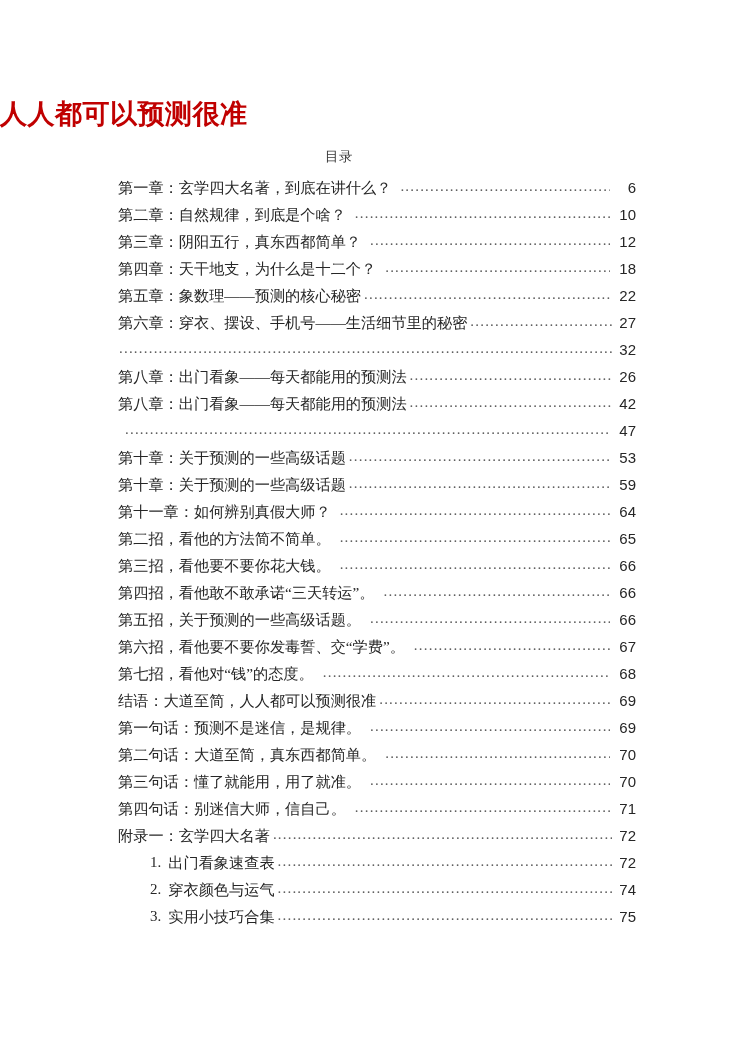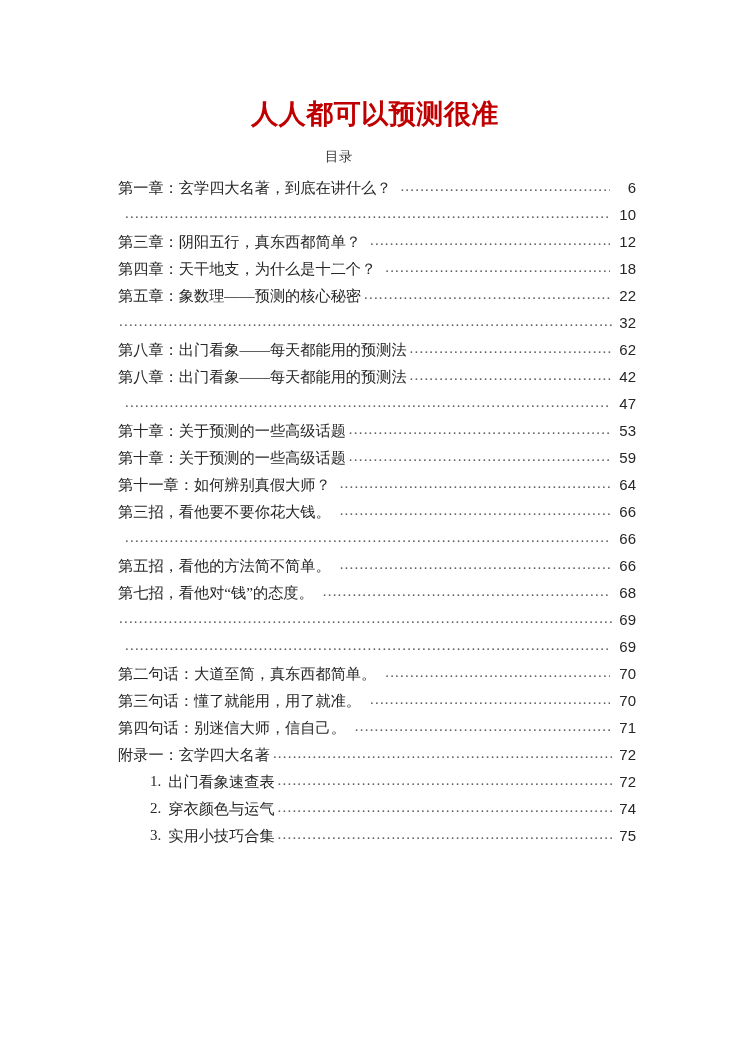--- a/index.html
+++ b/index.html
@@ -21,21 +21,20 @@
     inset: 0;
     background: #ffffff;
   }
 
   
   .doc-title {
     position: absolute;
     top: 98px;
     left: 0;
     width: 750px;
-    text-align: center;
     font-size: 27px;
     font-weight: bold;
     letter-spacing: 0.5px;
     color: #c00000;
     line-height: 1.2;
     white-space: nowrap;
   }
 
   .doc-subtitle {
     position: absolute;
@@ -126,46 +125,52 @@
 
   <div class="doc-subtitle">目录</div>
 
   <div class="toc" id="toc-list">
       <div class="toc-entry gap">
         <span class="toc-label">第一章：玄学四大名著，到底在讲什么？</span>
         <span class="toc-leader"></span>
         <span class="toc-page">6</span>
       </div>
       <div class="toc-entry gap">
+        <span class="toc-label">第二章：自然规律，到底是个啥？</span>
         <span class="toc-leader"></span>
         <span class="toc-page">10</span>
       </div>
       <div class="toc-entry gap">
         <span class="toc-label">第三章：阴阳五行，真东西都简单？</span>
         <span class="toc-leader"></span>
         <span class="toc-page">12</span>
       </div>
       <div class="toc-entry gap">
         <span class="toc-label">第四章：天干地支，为什么是十二个？</span>
         <span class="toc-leader"></span>
         <span class="toc-page">18</span>
       </div>
       <div class="toc-entry">
         <span class="toc-label">第五章：象数理——预测的核心秘密</span>
         <span class="toc-leader"></span>
         <span class="toc-page">22</span>
       </div>
       <div class="toc-entry">
+        <span class="toc-label">第六章：穿衣、摆设、手机号——生活细节里的秘密</span>
+        <span class="toc-leader"></span>
+        <span class="toc-page">27</span>
+      </div>
+      <div class="toc-entry">
         <span class="toc-leader"></span>
         <span class="toc-page">32</span>
       </div>
       <div class="toc-entry">
         <span class="toc-label">第八章：出门看象——每天都能用的预测法</span>
         <span class="toc-leader"></span>
-        <span class="toc-page">62</span>
+        <span class="toc-page">26</span>
       </div>
       <div class="toc-entry">
         <span class="toc-label">第八章：出门看象——每天都能用的预测法</span>
         <span class="toc-leader"></span>
         <span class="toc-page">42</span>
       </div>
       <div class="toc-entry gap">
         <span class="toc-leader"></span>
         <span class="toc-page">47</span>
       </div>
@@ -178,43 +183,56 @@
         <span class="toc-label">第十章：关于预测的一些高级话题</span>
         <span class="toc-leader"></span>
         <span class="toc-page">59</span>
       </div>
       <div class="toc-entry gap">
         <span class="toc-label">第十一章：如何辨别真假大师？</span>
         <span class="toc-leader"></span>
         <span class="toc-page">64</span>
       </div>
       <div class="toc-entry gap">
+        <span class="toc-label">第二招，看他的方法简不简单。</span>
+        <span class="toc-leader"></span>
+        <span class="toc-page">65</span>
+      </div>
+      <div class="toc-entry gap">
         <span class="toc-label">第三招，看他要不要你花大钱。</span>
         <span class="toc-leader"></span>
         <span class="toc-page">66</span>
       </div>
       <div class="toc-entry gap">
+        <span class="toc-label">第四招，看他敢不敢承诺“三天转运”。</span>
         <span class="toc-leader"></span>
         <span class="toc-page">66</span>
       </div>
       <div class="toc-entry gap">
-        <span class="toc-label">第五招，看他的方法简不简单。</span>
+        <span class="toc-label">第五招，关于预测的一些高级话题。</span>
         <span class="toc-leader"></span>
         <span class="toc-page">66</span>
       </div>
       <div class="toc-entry gap">
+        <span class="toc-label">第六招，看他要不要你发毒誓、交“学费”。</span>
+        <span class="toc-leader"></span>
+        <span class="toc-page">67</span>
+      </div>
+      <div class="toc-entry gap">
         <span class="toc-label">第七招，看他对“钱”的态度。</span>
         <span class="toc-leader"></span>
         <span class="toc-page">68</span>
       </div>
       <div class="toc-entry">
+        <span class="toc-label">结语：大道至简，人人都可以预测很准</span>
         <span class="toc-leader"></span>
         <span class="toc-page">69</span>
       </div>
       <div class="toc-entry gap">
+        <span class="toc-label">第一句话：预测不是迷信，是规律。</span>
         <span class="toc-leader"></span>
         <span class="toc-page">69</span>
       </div>
       <div class="toc-entry gap">
         <span class="toc-label">第二句话：大道至简，真东西都简单。</span>
         <span class="toc-leader"></span>
         <span class="toc-page">70</span>
       </div>
       <div class="toc-entry gap">
         <span class="toc-label">第三句话：懂了就能用，用了就准。</span>

